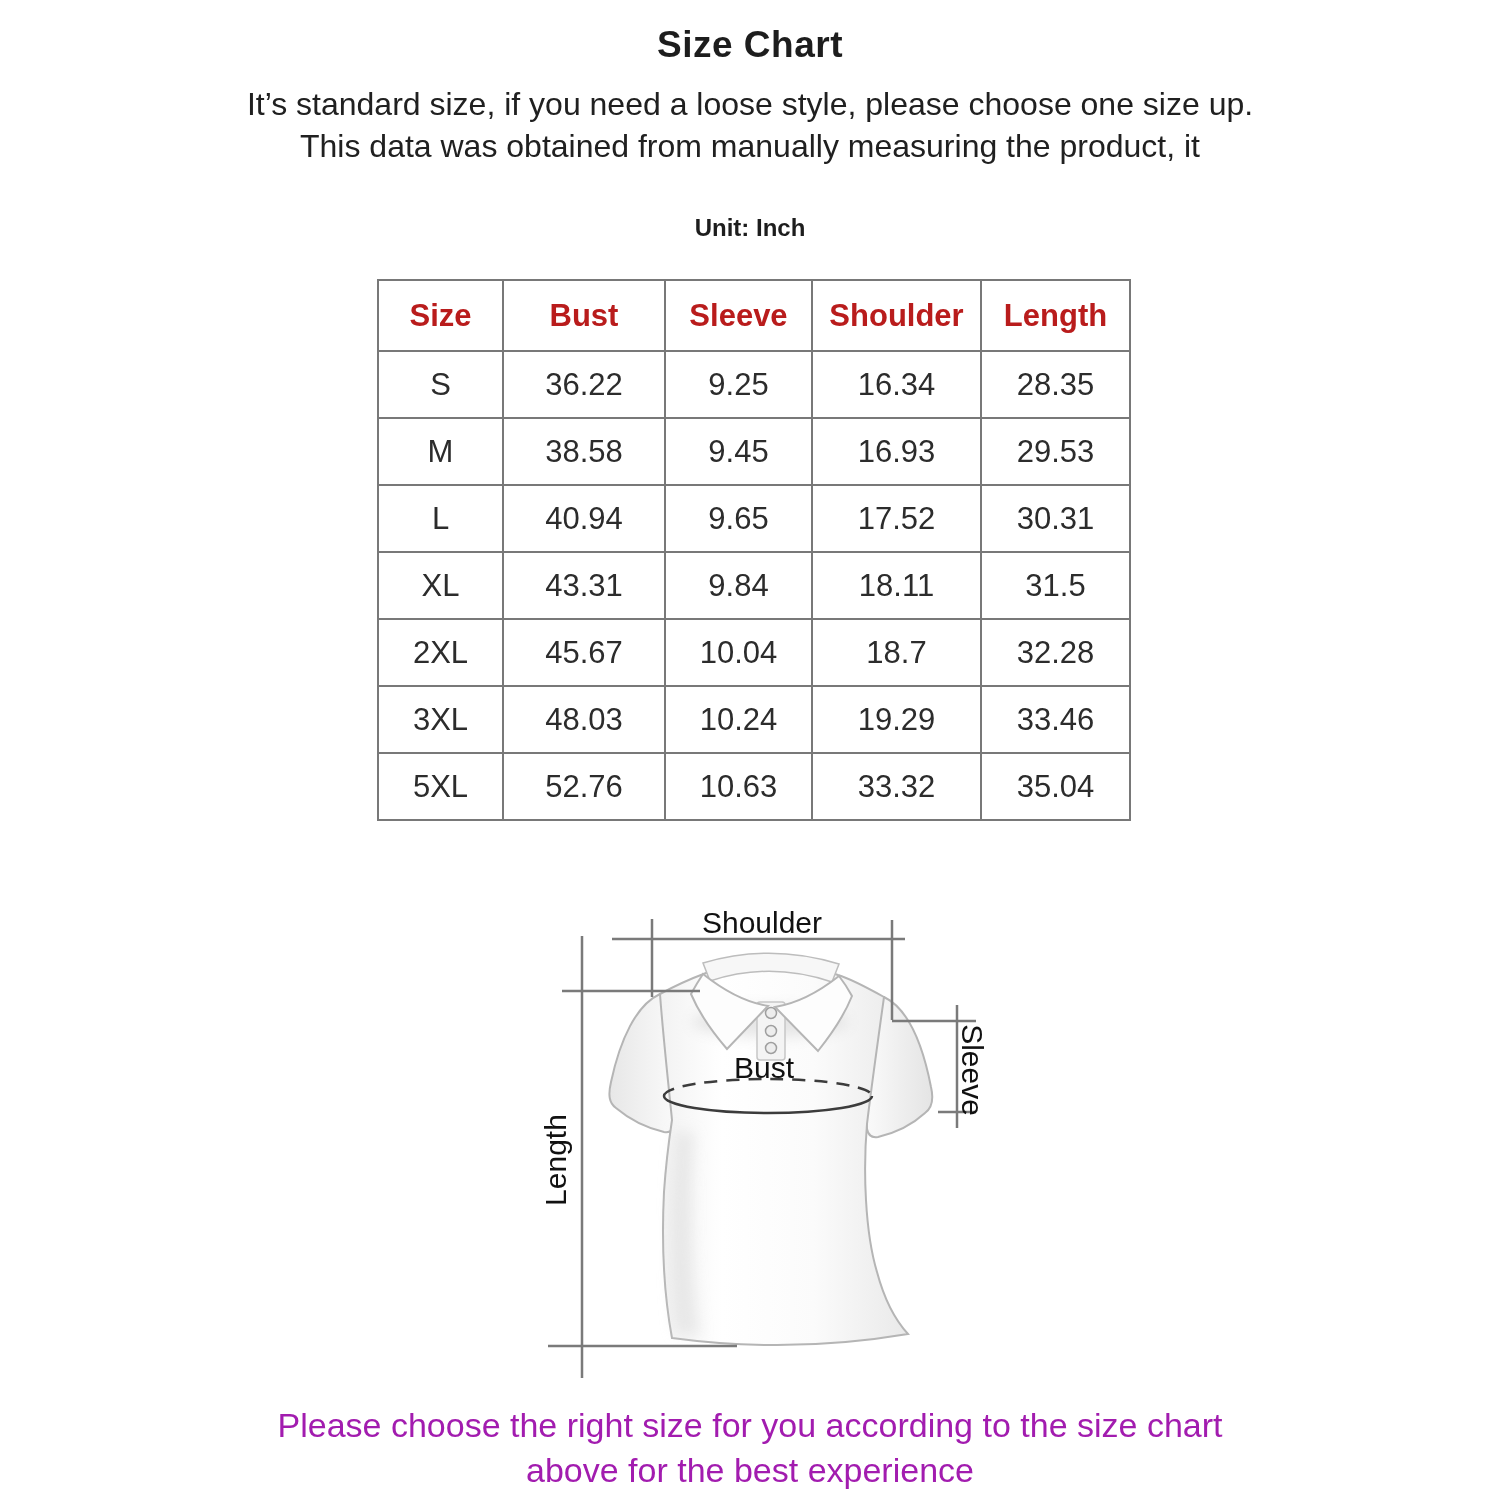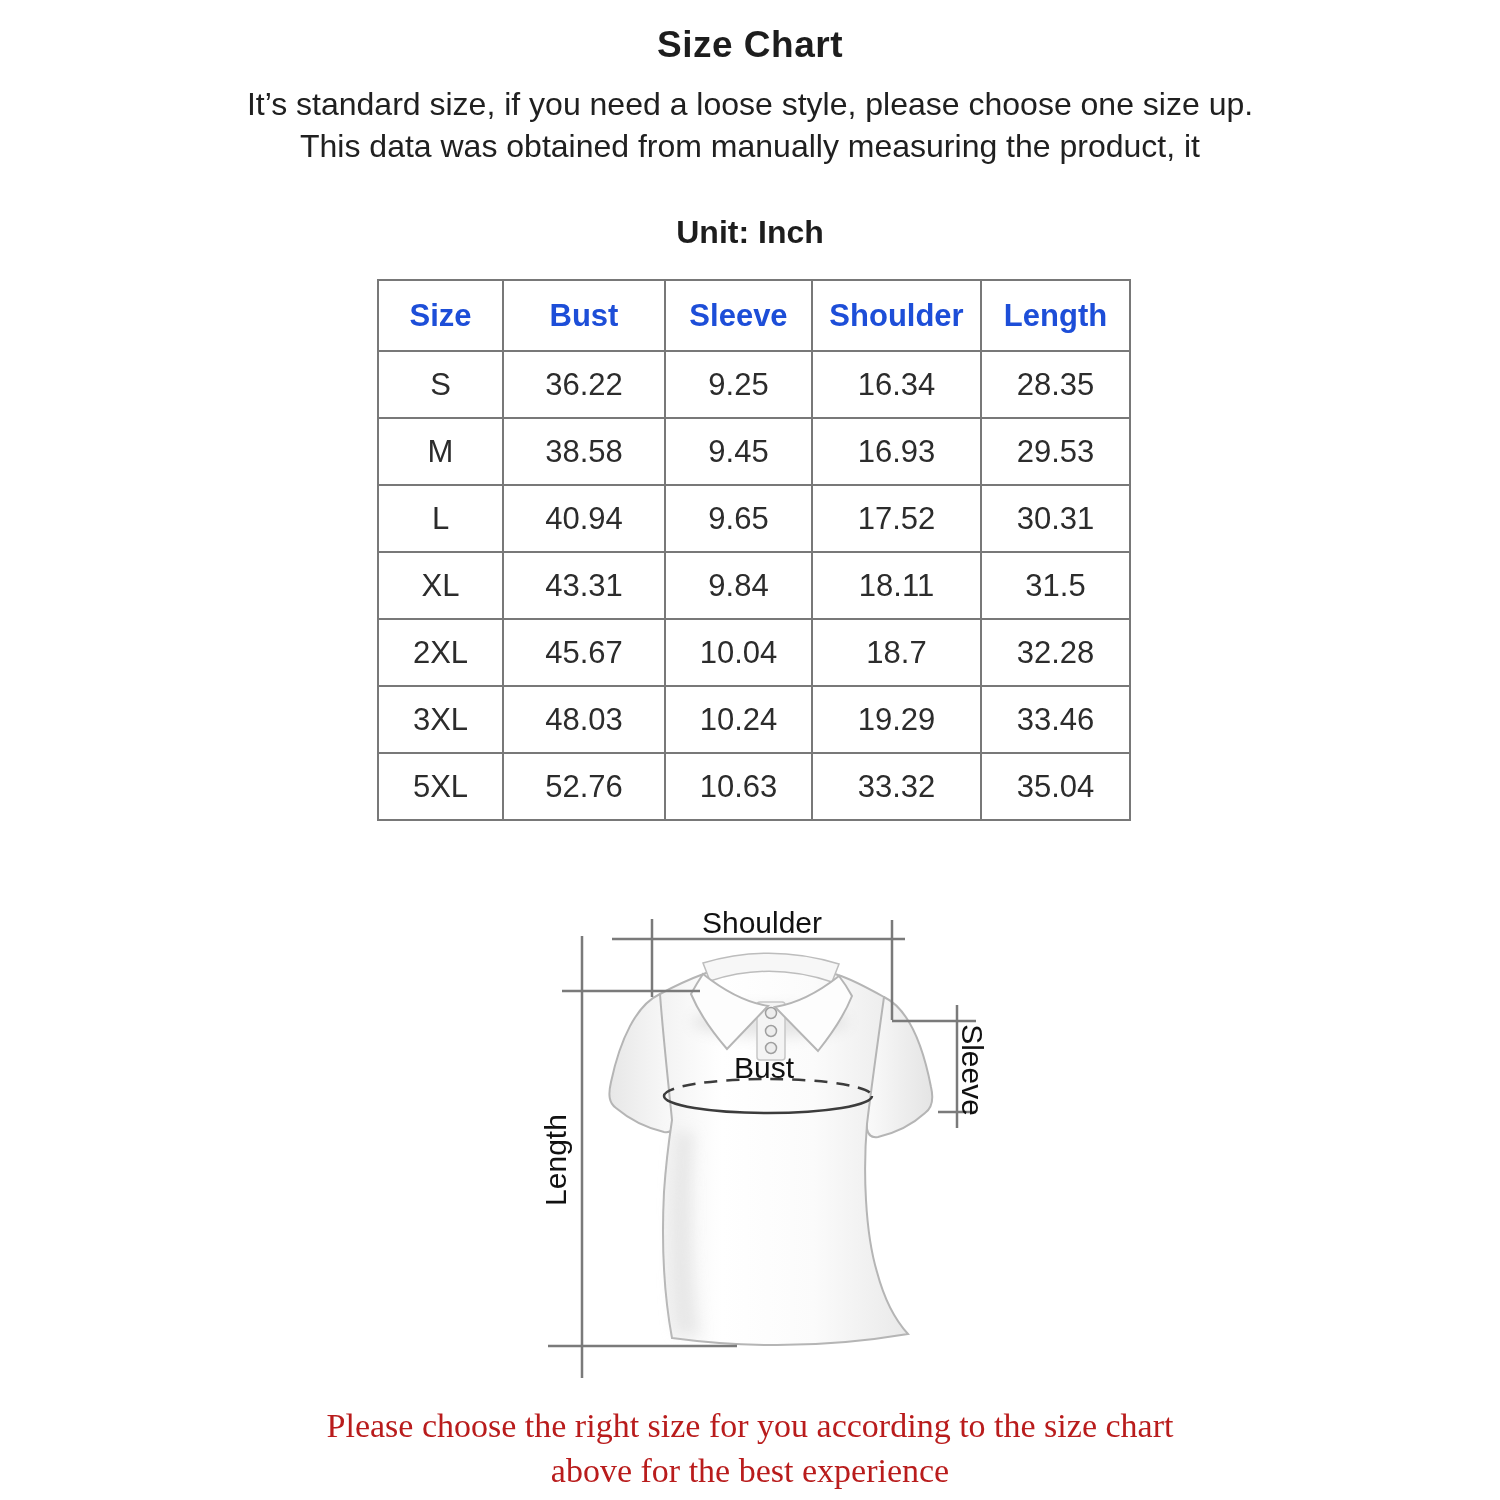--- a/index.html
+++ b/index.html
@@ -25,21 +25,21 @@
   }
   .size-note {
     top: 67px;
     font-size: 32px;
     line-height: 42px;
     color: #202020;
     margin-top: 16px;
   }
   .unit-label {
     top: 214px;
-    font-size: 32px;
+    font-size: 24px;
     font-weight: bold;
   }
 
   .table-wrap {
     position: absolute;
     left: 377px;
     top: 279px;
   }
   table.size-chart {
     border-collapse: collapse;
@@ -50,21 +50,21 @@
     border: 2px solid #787878;
     text-align: center;
     vertical-align: middle;
     font-size: 31px;
     color: #2c2c2c;
     padding: 0;
   }
   table.size-chart tr.head td {
     height: 69px;
     font-weight: bold;
-    color: #1d4ed8;
+    color: #b91c1c;
   }
   table.size-chart tr.data td { height: 65px; }
 
   .diagram-svg {
     position: absolute;
     left: 0;
     top: 0;
     width: 1500px;
     height: 1500px;
     pointer-events: none;
@@ -72,22 +72,21 @@
   .diagram-svg text {
     font-family: "Liberation Sans", sans-serif;
     font-size: 30px;
     fill: #111111;
   }
 
   .footer-note {
     top: 1403px;
     font-size: 34px;
     line-height: 45px;
-    color: #b91c1c;
-    font-family: Liberation Serif, serif;
+    color: #a21caf;
   }
 </style>
 </head>
 <body>
 
 <div class="centered page-title">Size Chart</div>
 
 <div class="centered size-note">
   <div>It’s standard size, if you need a loose style, please choose one size up.</div>
   <div>This data was obtained from manually measuring the product, it</div>

